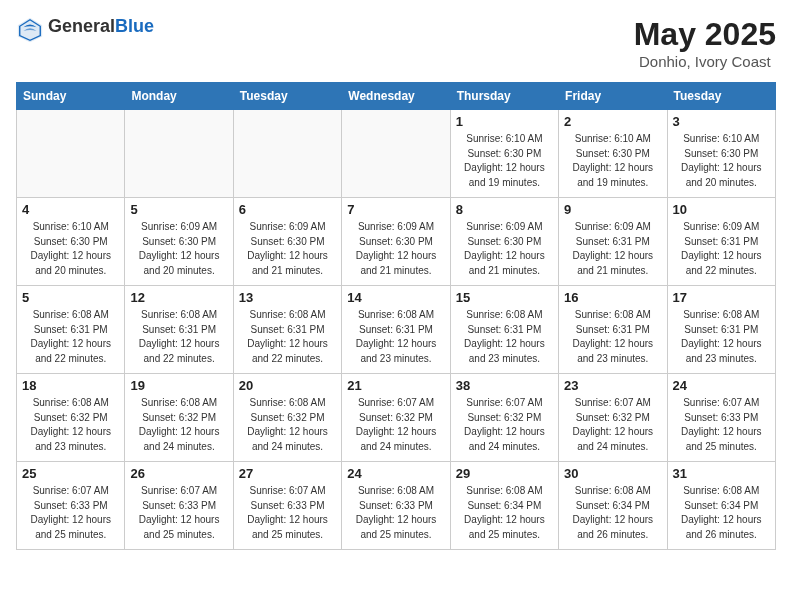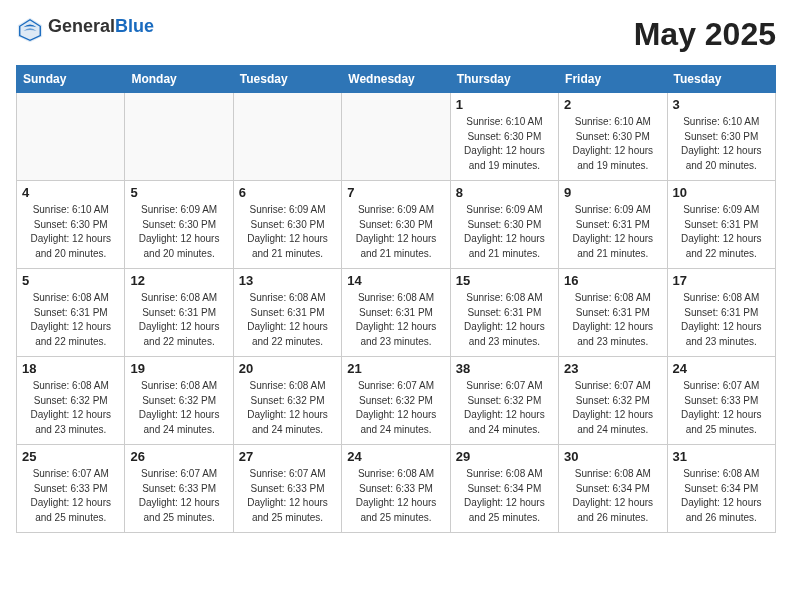--- a/index.html
+++ b/index.html
@@ -97,20 +97,21 @@
       <polygon points="15,4 26,11 26,21 15,26 4,21 4,11" fill="none" stroke="#1a6bbf" stroke-width="1.5"></polygon>
       <path d="M8,12 Q15,6 22,12 Q15,10 8,12Z" fill="#1a6bbf"></path>
       <path d="M8,16 Q15,10 22,16 Q15,14 8,16Z" fill="#1a6bbf" opacity="0.6"></path>
     </svg>
     <div>
       <span class="logo-text-general">General</span><span class="logo-text-blue">Blue</span>
     </div>
   </div>
   <div class="title-block">
     <div class="month-year">May 2025</div>
+    <div class="location">Donhio, Ivory Coast</div>
   </div>
 </div>
 
 <table>
   <thead>
     <tr>
     <th>Sunday</th>
         <th>Monday</th>
         <th>Tuesday</th>
         <th>Wednesday</th>

